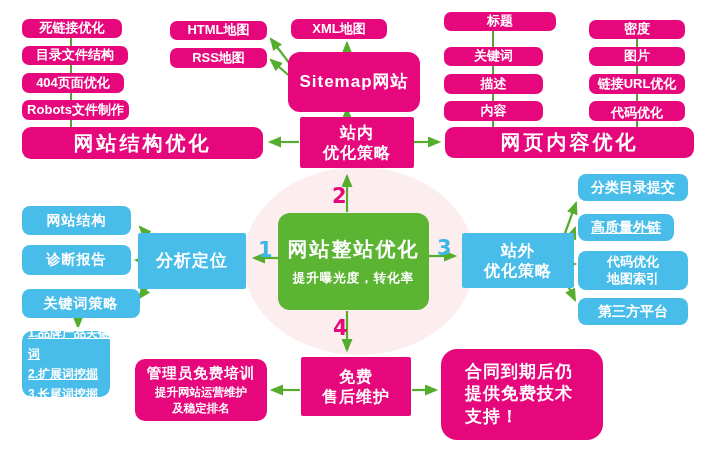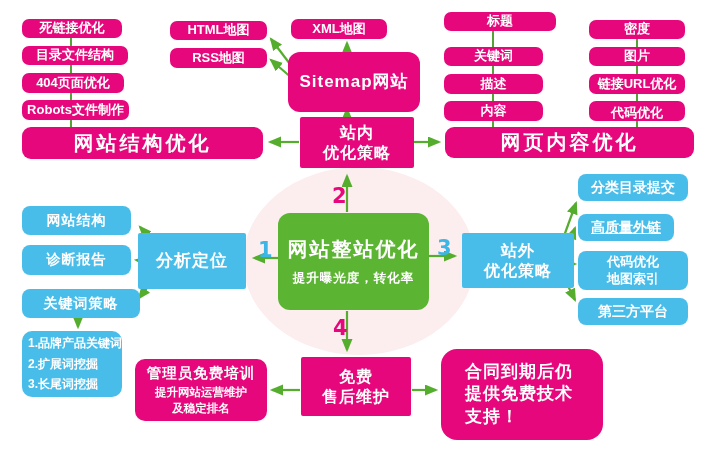--- a/index.html
+++ b/index.html
@@ -159,21 +159,21 @@
     </div>
   <div class="node blue bluepill" style="left:22px;top:245px;width:109px;height:30px;">
       <span>诊断报告</span>
     </div>
   <div class="node blue bluepill" style="left:22px;top:289px;width:118px;height:29px;">
       <span>关键词策略</span>
     </div>
   <div class="node blue hub" style="left:138px;top:233px;width:108px;height:56px;font-size:17px;">
       <span>分析定位</span>
     </div>
-  <div class="node blue list-box" style="left:22px;top:331px;width:100px;height:66px;">
+  <div class="node blue list-box" style="left:22px;top:331px;width:88px;height:66px;text-decoration:underline;">
     <div>1.品牌产品关键词</div>
     <div>2.扩展词挖掘</div>
     <div>3.长尾词挖掘</div>
   </div>
 
   <div class="node blue hub" style="left:462px;top:233px;width:112px;height:55px;">
     <div>站外</div>
     <div>优化策略</div>
   </div>
   <div class="node blue bluepill-sm" style="left:578px;top:174px;width:110px;height:27px;">

